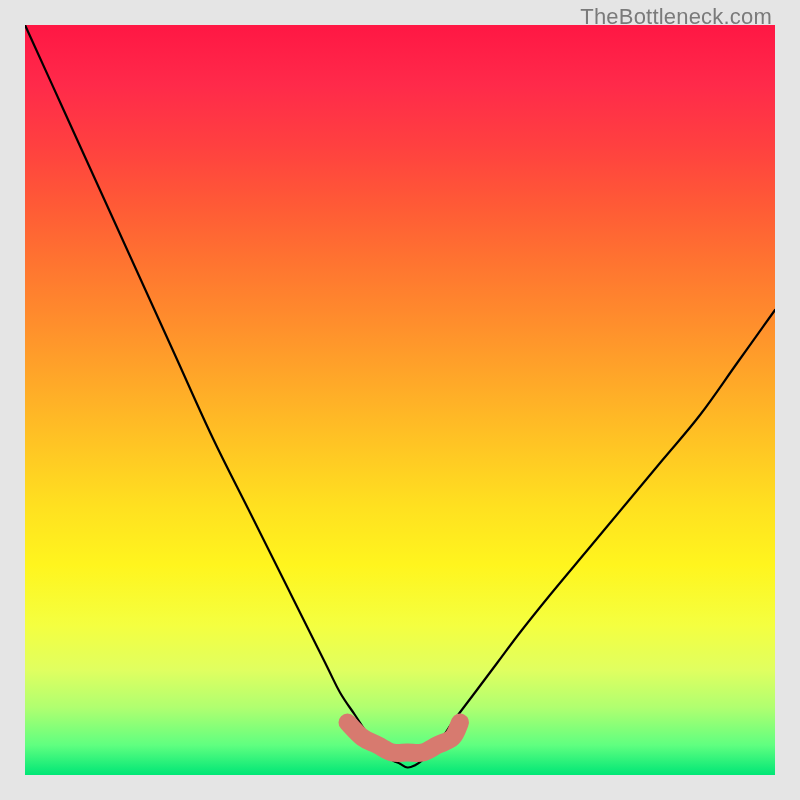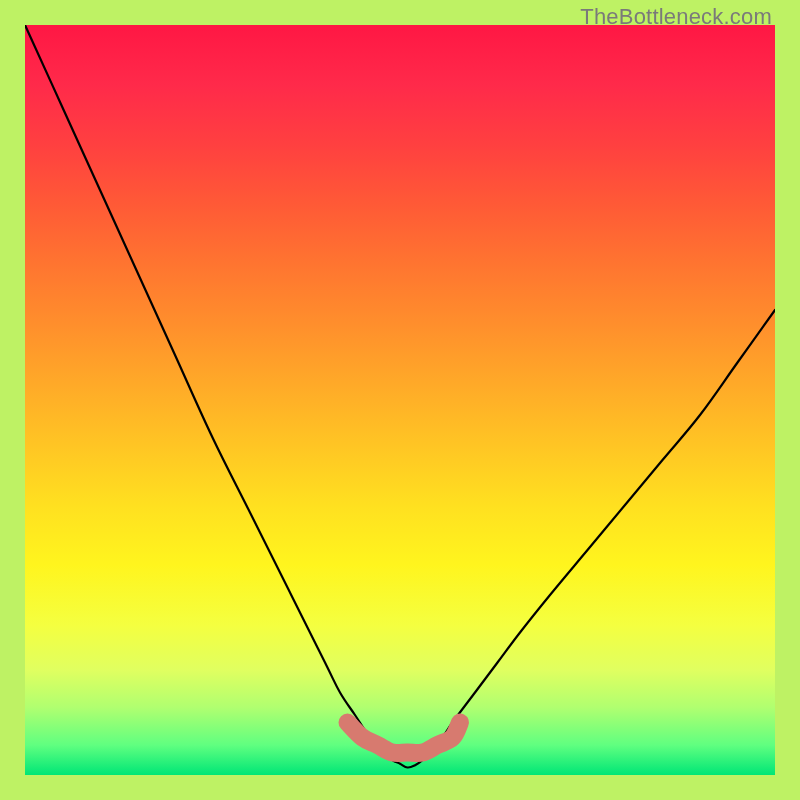--- a/index.html
+++ b/index.html
@@ -10,21 +10,21 @@
     background: #000;
     overflow: hidden;
     font-family: Arial, Helvetica, sans-serif;
   }
   .frame {
     position: absolute;
     left: 0;
     top: 0;
     width: 800px;
     height: 800px;
-    background: #bef264;
+    background: #e5e5e5;
   }
   .plot {
     position: absolute;
     left: 25px;
     top: 25px;
     width: 750px;
     height: 750px;
     
     background: linear-gradient(
       to bottom,

